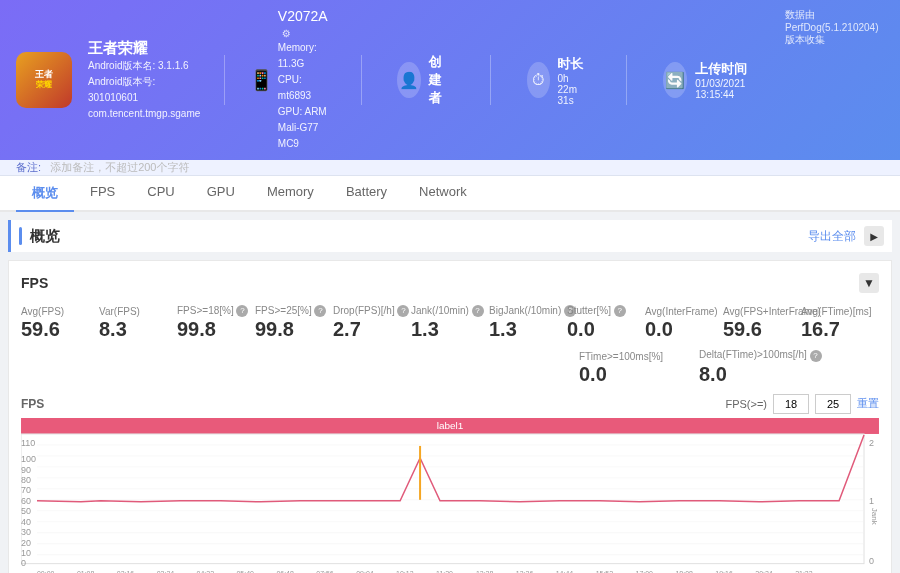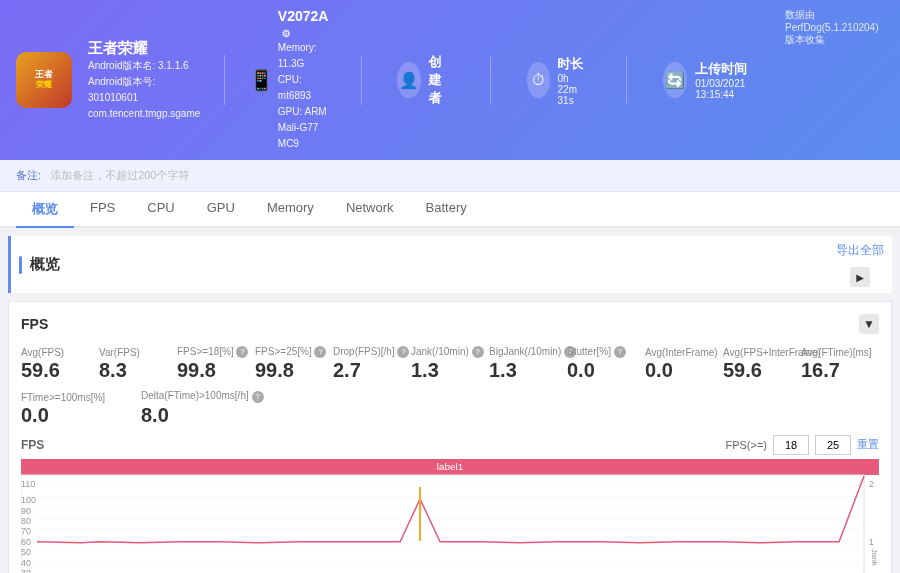--- a/index.html
+++ b/index.html
@@ -14,21 +14,21 @@
     .game-meta { font-size: 10px; opacity: 0.9; line-height: 1.6; }
     .header-divider { width: 1px; height: 50px; background: rgba(255,255,255,0.3); margin: 0 8px; }
     .header-stat { display: flex; align-items: center; gap: 8px; color: white; padding: 0 12px; }
     .header-stat-icon { width: 36px; height: 36px; border-radius: 50%; background: rgba(255,255,255,0.2); display: flex; align-items: center; justify-content: center; font-size: 16px; }
     .header-stat-text { }
     .header-stat-label { font-size: 13px; font-weight: bold; }
     .header-stat-value { font-size: 10px; opacity: 0.9; }
     .header-right { margin-left: auto; color: rgba(255,255,255,0.8); font-size: 10px; }
 
     
-    .notes-bar { background: #eef2ff; padding: 8px 16px; border-bottom: 1px solid #dde3f0; color: #888; font-size: 11px; }
+    .notes-bar { background: #eef2ff; padding: 0 16px; border-bottom: 1px solid #dde3f0; color: #888; font-size: 11px; }
     .notes-bar span.label { color: #5b6dcc; margin-right: 6px; }
 
     
     .nav-tabs { background: white; display: flex; padding: 0 16px; border-bottom: 2px solid #e8e8e8; }
     .nav-tab { padding: 8px 16px; cursor: pointer; font-size: 13px; color: #666; border-bottom: 2px solid transparent; margin-bottom: -2px; }
     .nav-tab.active { color: #5b8dee; border-bottom-color: #5b8dee; font-weight: bold; }
 
     
     .content { background: #f0f2f5; padding: 8px; }
 
@@ -75,21 +75,21 @@
     <div class="game-title">王者荣耀</div>
     <div class="game-meta">Android版本名: 3.1.1.6</div>
     <div class="game-meta">Android版本号: 301010601</div>
     <div class="game-meta">com.tencent.tmgp.sgame</div>
   </div>
   <div class="header-divider"></div>
   <div>
     <div style="color:white;font-size:11px;display:flex;align-items:center;gap:4px;">
       <span style="font-size:20px;">📱</span>
       <div>
-        <div style="font-size:14px;font-weight:bold;color:white;">
+        <div style="font-size:14px;font-weight:normal;color:white;">
           <span>V2072A</span>
           <span style="font-size:10px;margin-left:4px;opacity:0.8;">⚙</span>
         </div>
         <div class="game-meta">Memory: 11.3G</div>
         <div class="game-meta">CPU: mt6893</div>
         <div class="game-meta">GPU: ARM Mali-G77 MC9</div>
       </div>
     </div>
   </div>
   <div class="header-divider"></div>
@@ -124,31 +124,31 @@
   <span class="label">备注:</span>
   <span style="color:#bbb;">添加备注，不超过200个字符</span>
 </div>
 
 <div class="nav-tabs">
   <div class="nav-tab active">概览</div>
   <div class="nav-tab">FPS</div>
   <div class="nav-tab">CPU</div>
   <div class="nav-tab">GPU</div>
   <div class="nav-tab">Memory</div>
+  <div class="nav-tab">Battery</div>
   <div class="nav-tab">Network</div>
-  <div class="nav-tab">Battery</div>
 </div>
 
 <div class="content">
   <div class="section-header">
     <div style="display:flex;align-items:center;gap:8px;">
       <div style="width:3px;height:18px;background:#5b8dee;border-radius:2px;"></div>
       <span class="section-title">概览</span>
     </div>
-    <div style="display:flex;align-items:center;gap:8px;flex-direction:column;">
+    <div style="display:flex;align-items:center;gap:8px;">
       <span class="export-btn">导出全部</span>
       <div class="collapse-btn">▶</div>
     </div>
   </div>
 
   <div class="panel">
     <div class="panel-header">
       <span class="panel-title">FPS</span>
       <div class="panel-collapse">▼</div>
     </div>
@@ -193,21 +193,21 @@
       <div class="stat-item">
         <div class="stat-label">Avg(FPS+InterFrame)</div>
         <div class="stat-value">59.6</div>
       </div>
       <div class="stat-item">
         <div class="stat-label">Avg(FTime)[ms]</div>
         <div class="stat-value">16.7</div>
       </div>
     </div>
 
-    <div class="stats-row" style="margin-top:8px;">
+    <div class="stats-row" style="margin-top:8px;justify-content:flex-end;">
       <div class="stat-item" style="flex:0 0 120px;">
         <div class="stat-label">FTime&gt;=100ms[%]</div>
         <div class="stat-value">0.0</div>
       </div>
       <div class="stat-item" style="flex:0 0 180px;">
         <div class="stat-label">Delta(FTime)&gt;100ms[/h] <span class="help-icon">?</span></div>
         <div class="stat-value">8.0</div>
       </div>
     </div>
 

